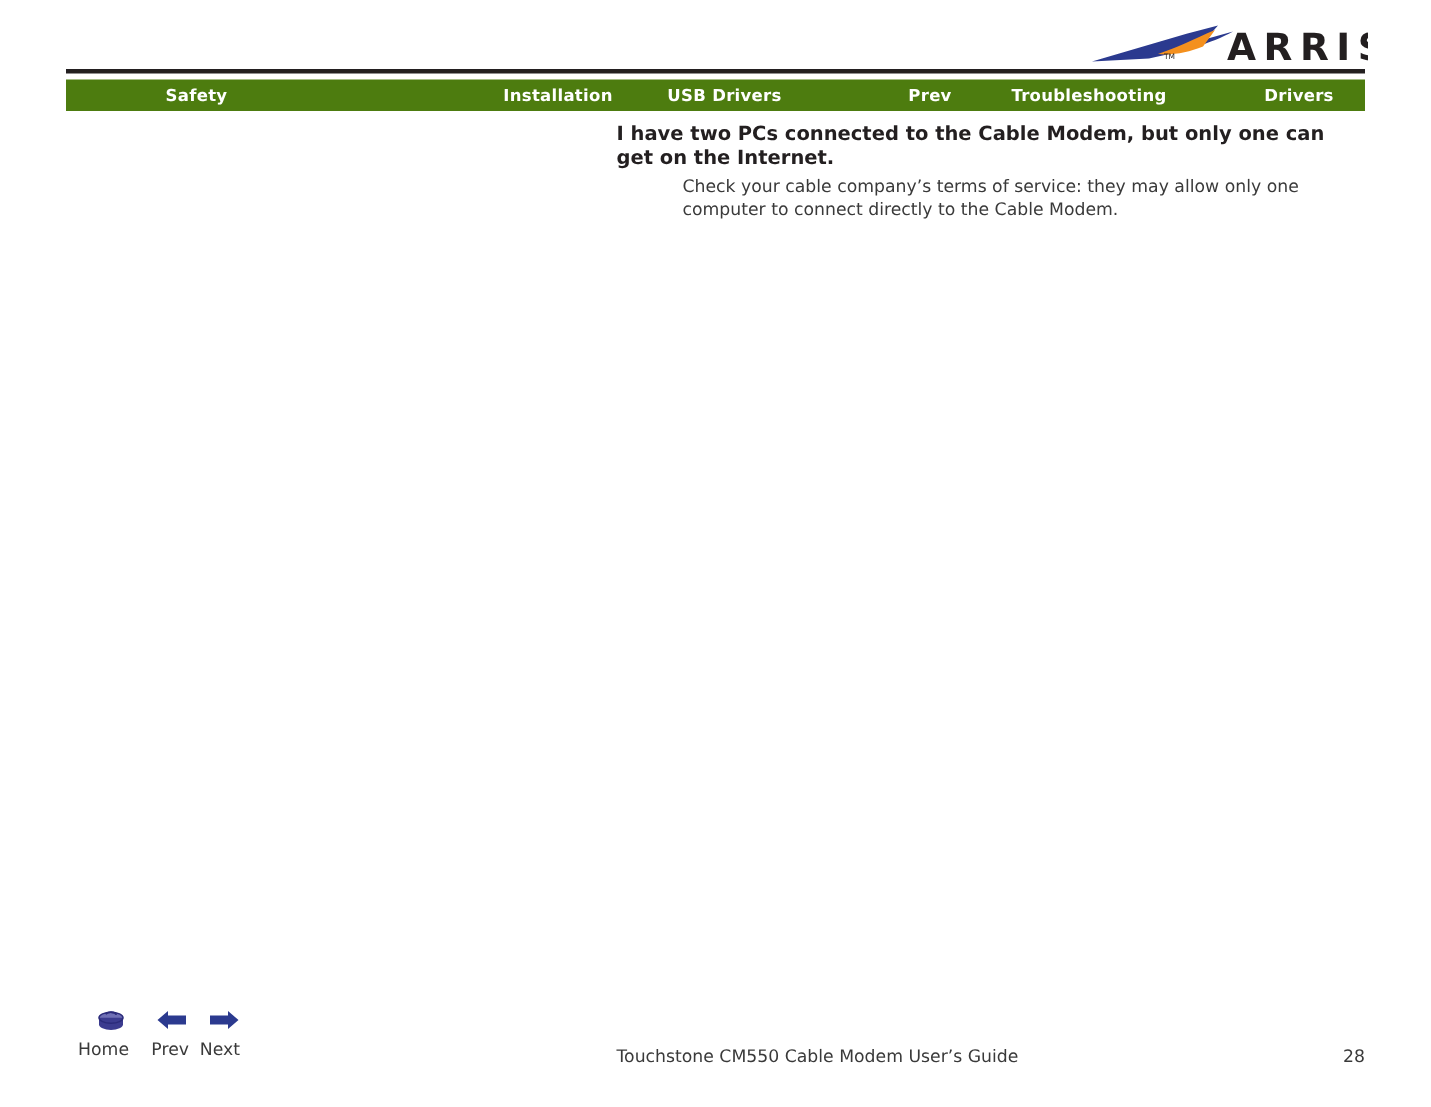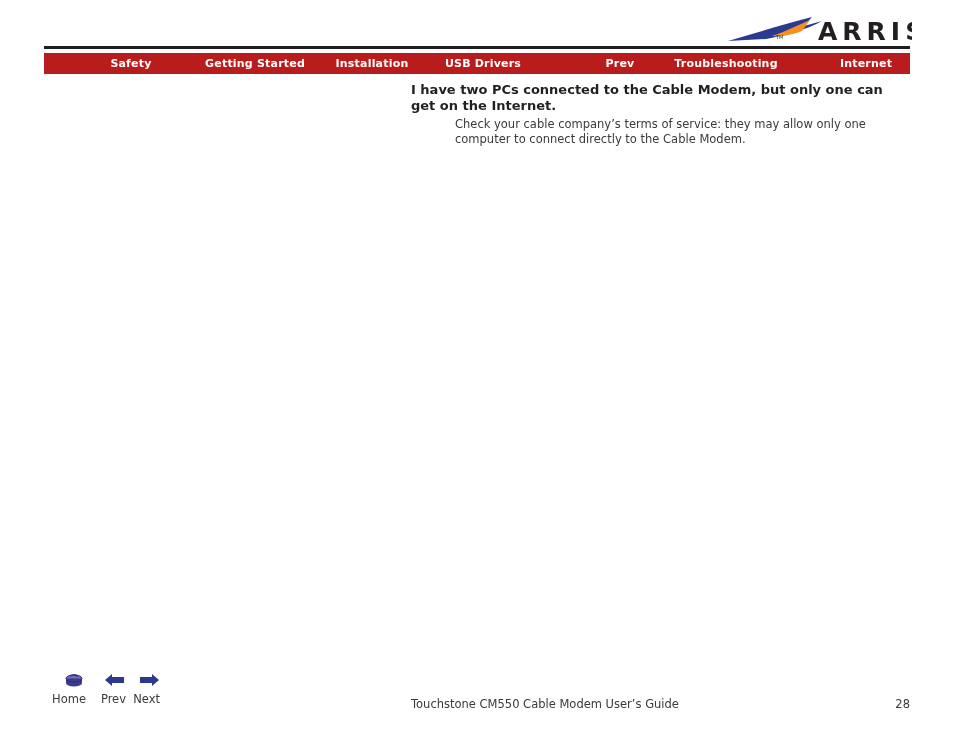--- a/index.html
+++ b/index.html
@@ -36,21 +36,21 @@
     background: #231f20;
   }
 
   
   #nav-bar {
     position: absolute;
     left: 44px;
     top: 53px;
     width: 866px;
     height: 21px;
-    background: #b91c1c;
+    background: #4d7c0f;
   }
   .nav-item {
     position: absolute;
     top: 0;
     height: 21px;
     line-height: 21px;
     color: #ffffff;
     font-size: 11px;
     font-weight: bold;
     letter-spacing: 0.2px;
@@ -140,26 +140,25 @@
     <path d="M46 24 C 58 20, 70 14, 84 8 L 76 19 C 66 23, 56 25, 46 24 Z" fill="#f4901e"></path>
     <text x="50" y="27" font-family="DejaVu Sans, sans-serif" font-size="5" fill="#231f20">TM</text>
     <text x="92" y="28" font-family="DejaVu Sans, sans-serif" font-size="25" font-weight="bold" letter-spacing="5" fill="#231f20">ARRIS</text>
   </svg>
 </div>
 
 <div id="header-rule"></div>
 
 <div id="nav-bar">
   <div class="nav-item" style="left: 22px; width: 130px;">Safety</div>
-  <div class="nav-item" style="left: 130px; width: 162px;">Getting Started</div>
   <div class="nav-item" style="left: 248px; width: 160px;">Installation</div>
   <div class="nav-item" style="left: 364px; width: 150px;">USB Drivers</div>
   <div class="nav-item" style="left: 516px; width: 120px;">Prev</div>
   <div class="nav-item" style="left: 600px; width: 164px;">Troubleshooting</div>
-  <div class="nav-item" style="left: 762px; width: 120px;">Internet</div>
+  <div class="nav-item" style="left: 762px; width: 120px;">Drivers</div>
 </div>
 
 <div id="content">
   <p id="faq-question">I have two PCs connected to the Cable Modem, but only one can get on the Internet.</p>
   <p id="faq-answer">Check your cable company’s terms of service: they may allow only one computer to connect directly to the Cable Modem.</p>
 </div>
 
 <div id="footer-nav">
 
   <div class="footer-btn" id="btn-home">

